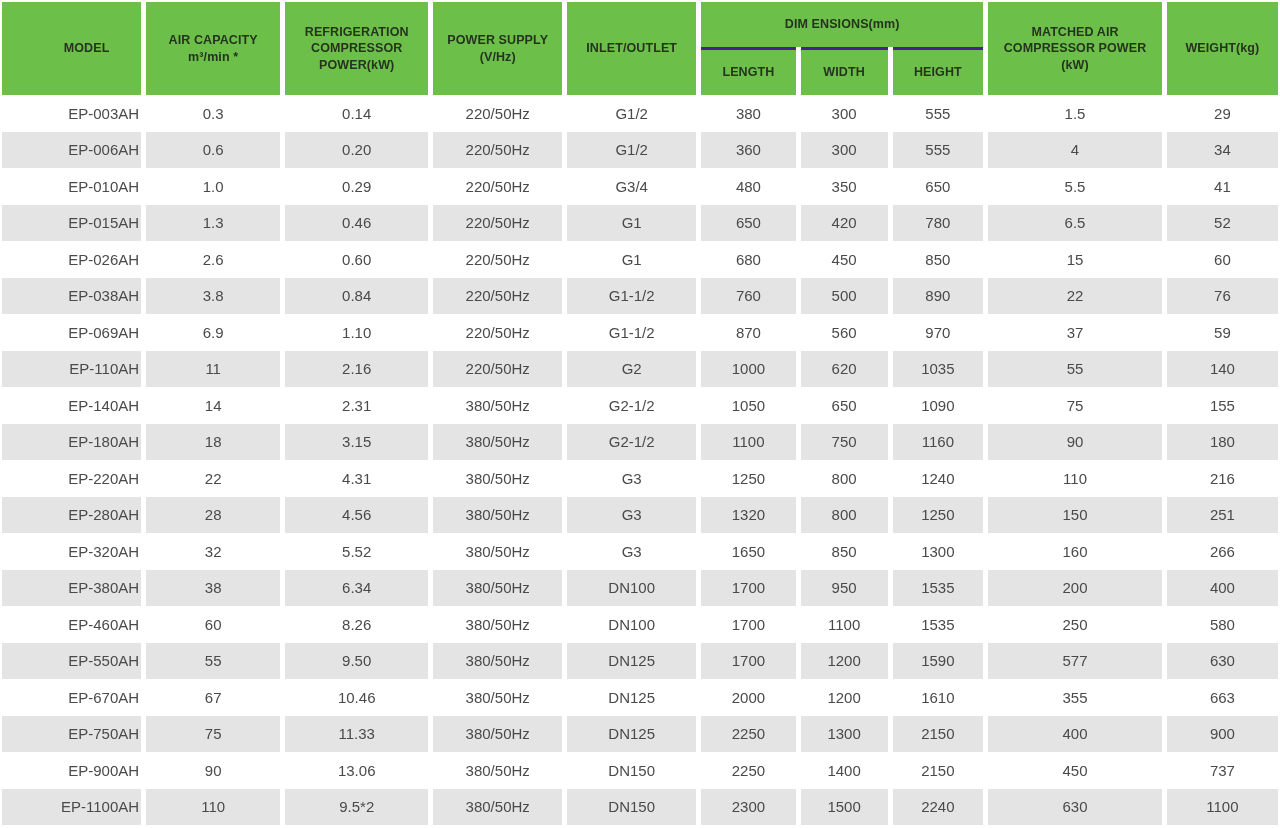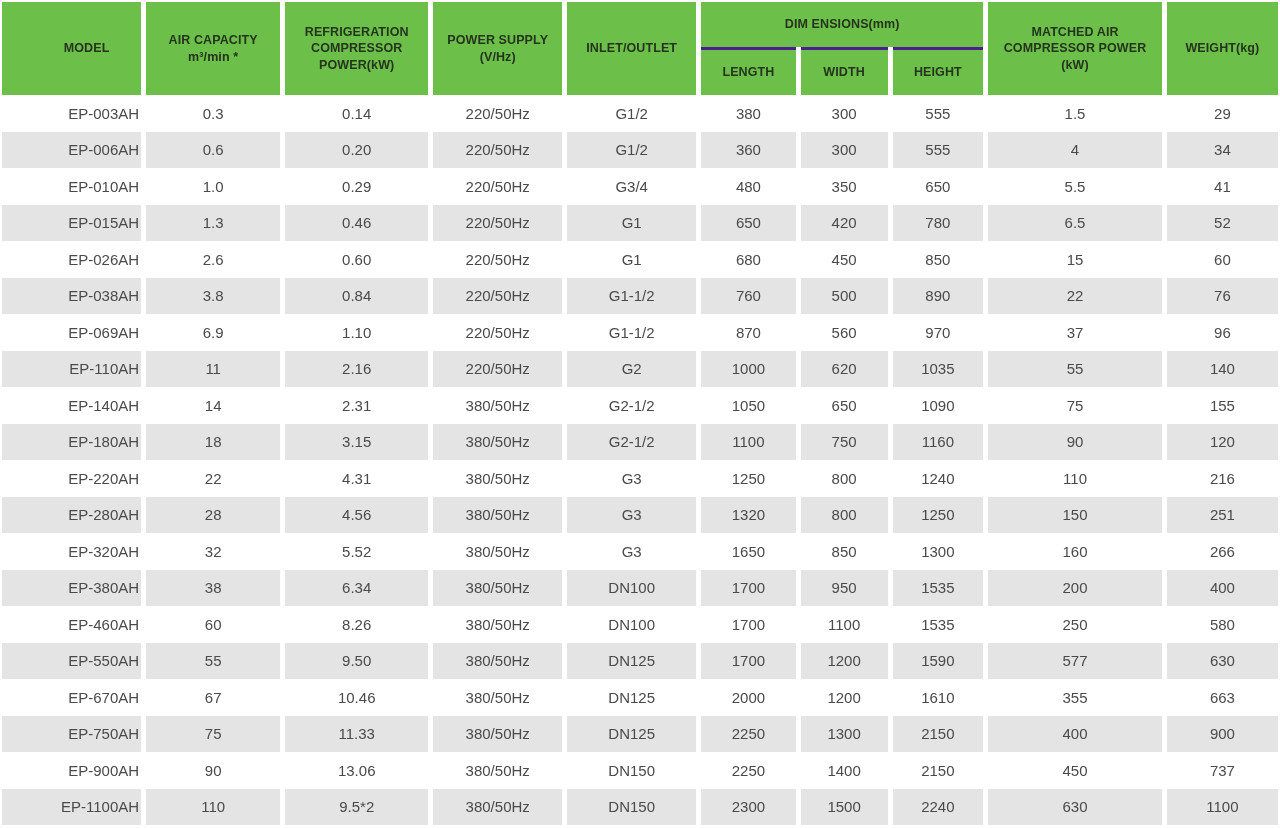--- a/index.html
+++ b/index.html
@@ -162,21 +162,21 @@
       <tr>
     <td>EP-069AH</td>
     <td>6.9</td>
     <td>1.10</td>
     <td>220/50Hz</td>
     <td>G1-1/2</td>
     <td>870</td>
     <td>560</td>
     <td>970</td>
     <td>37</td>
-    <td>96</td>
+    <td>59</td>
   </tr>
       <tr class="stripe">
     <td>EP-110AH</td>
     <td>11</td>
     <td>2.16</td>
     <td>220/50Hz</td>
     <td>G2</td>
     <td>1000</td>
     <td>620</td>
     <td>1035</td>
@@ -198,21 +198,21 @@
       <tr class="stripe">
     <td>EP-180AH</td>
     <td>18</td>
     <td>3.15</td>
     <td>380/50Hz</td>
     <td>G2-1/2</td>
     <td>1100</td>
     <td>750</td>
     <td>1160</td>
     <td>90</td>
-    <td>120</td>
+    <td>180</td>
   </tr>
       <tr>
     <td>EP-220AH</td>
     <td>22</td>
     <td>4.31</td>
     <td>380/50Hz</td>
     <td>G3</td>
     <td>1250</td>
     <td>800</td>
     <td>1240</td>

